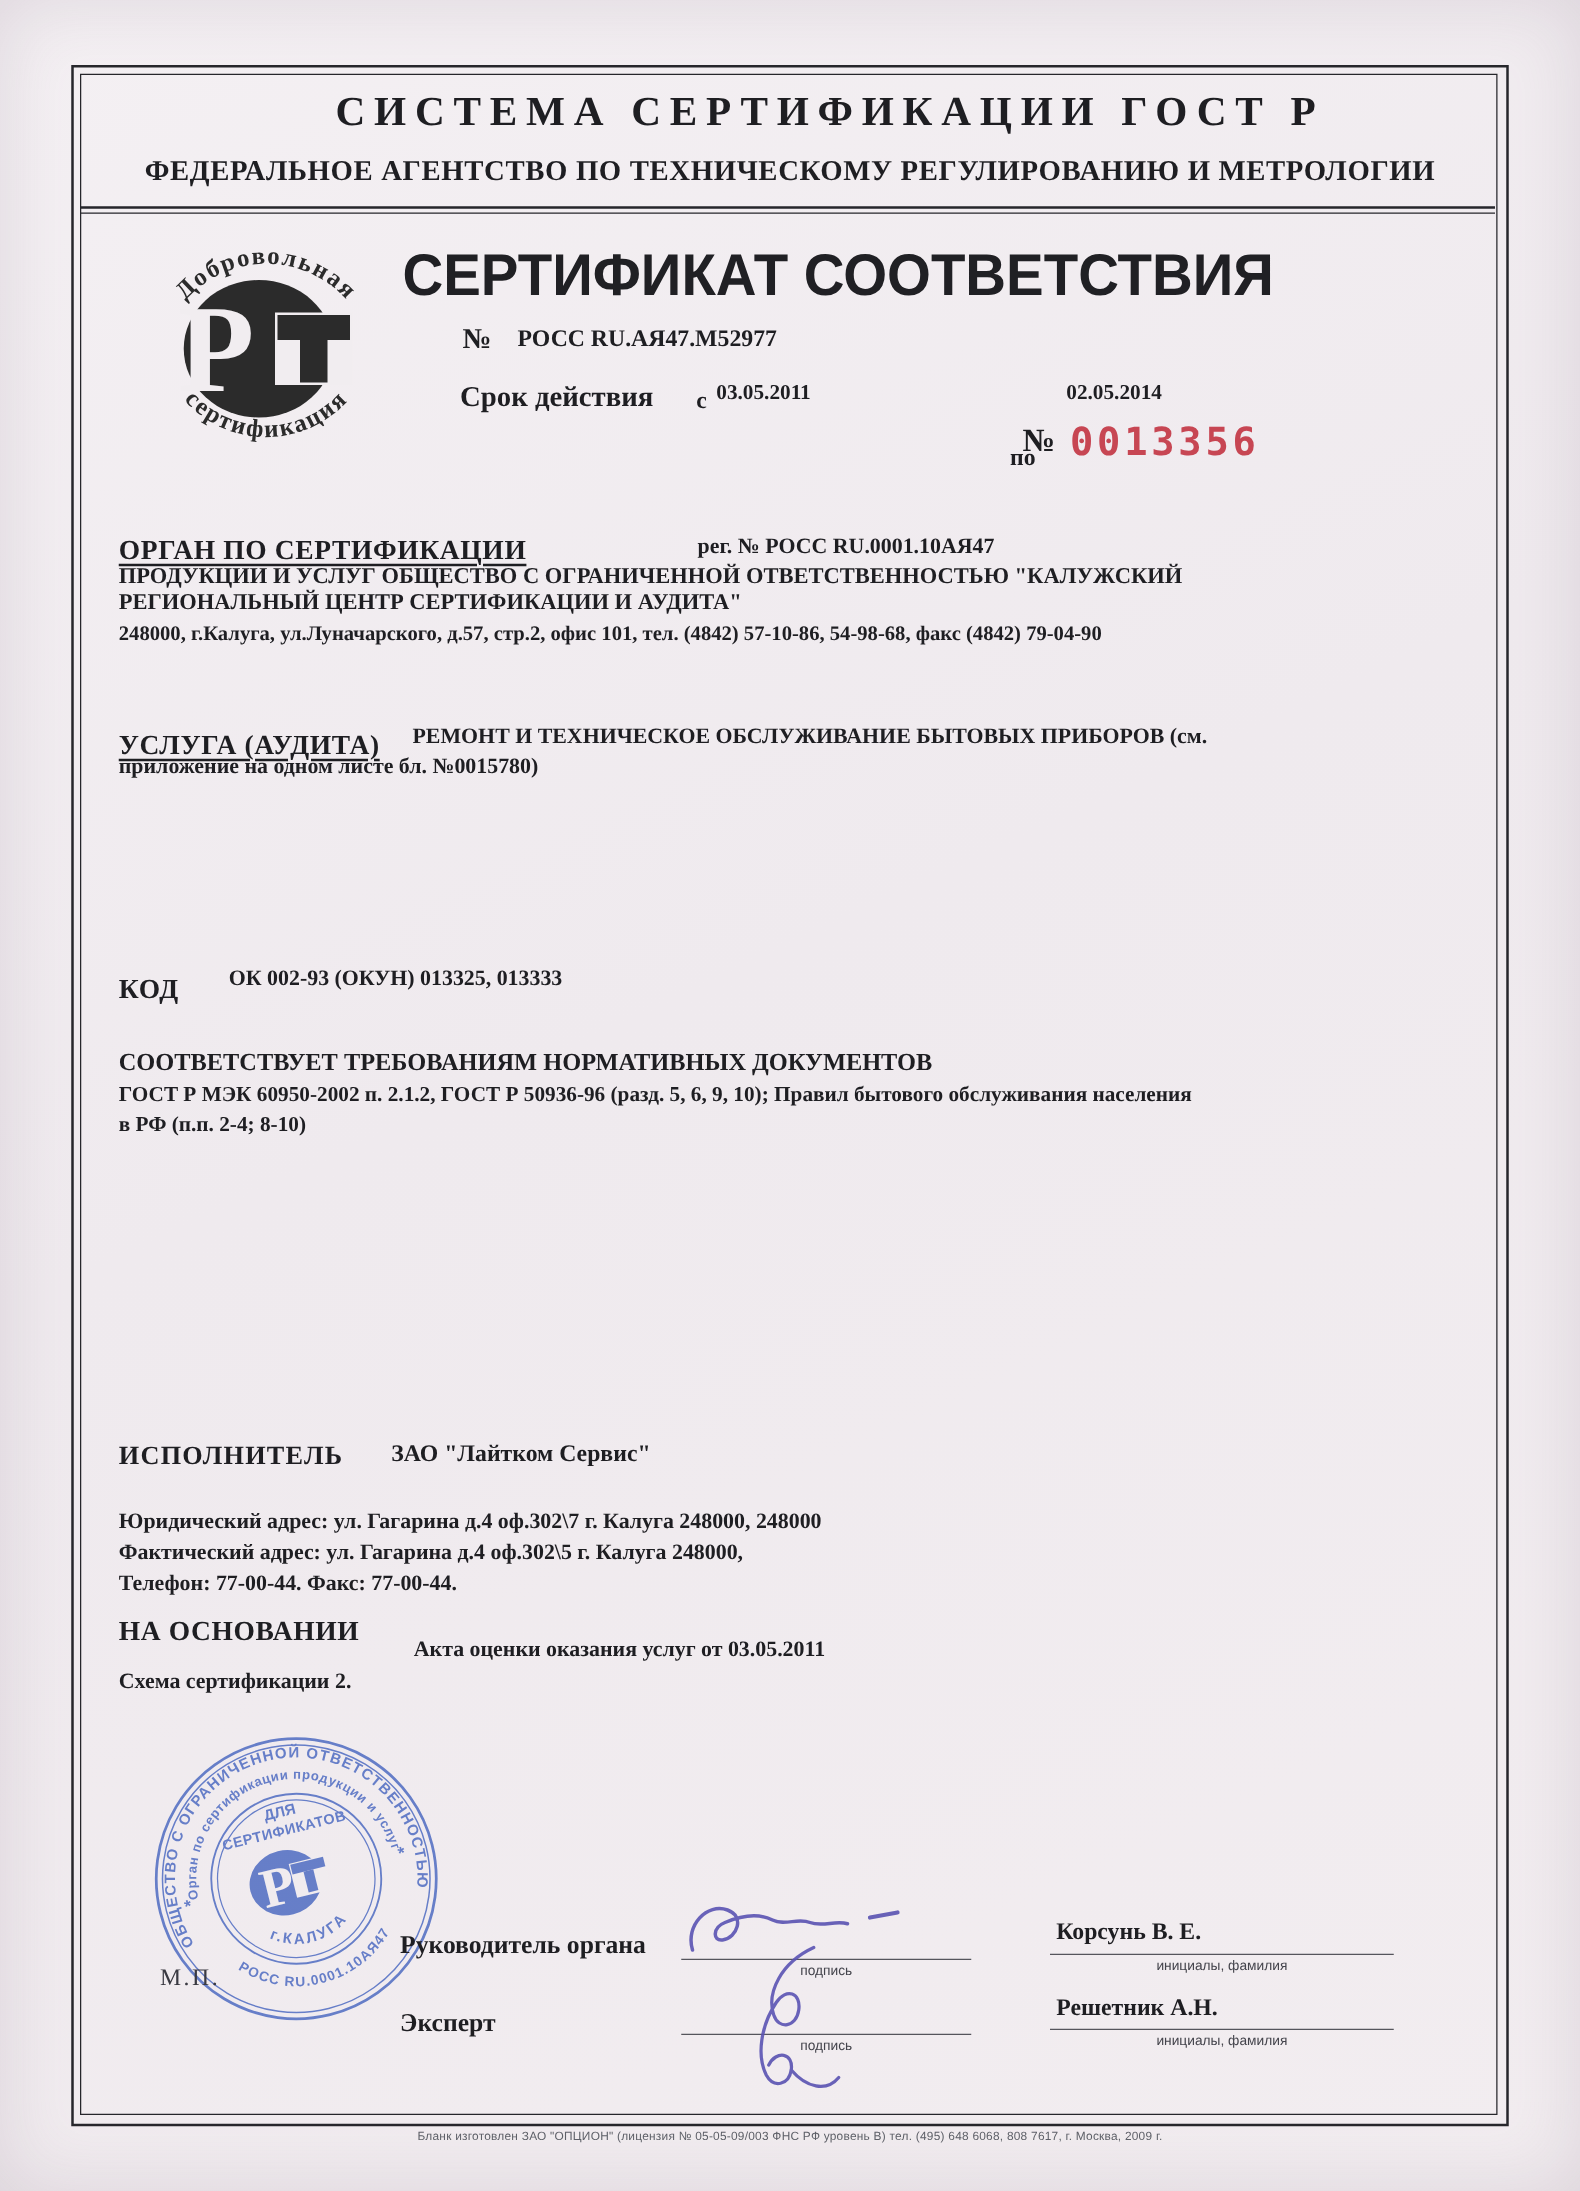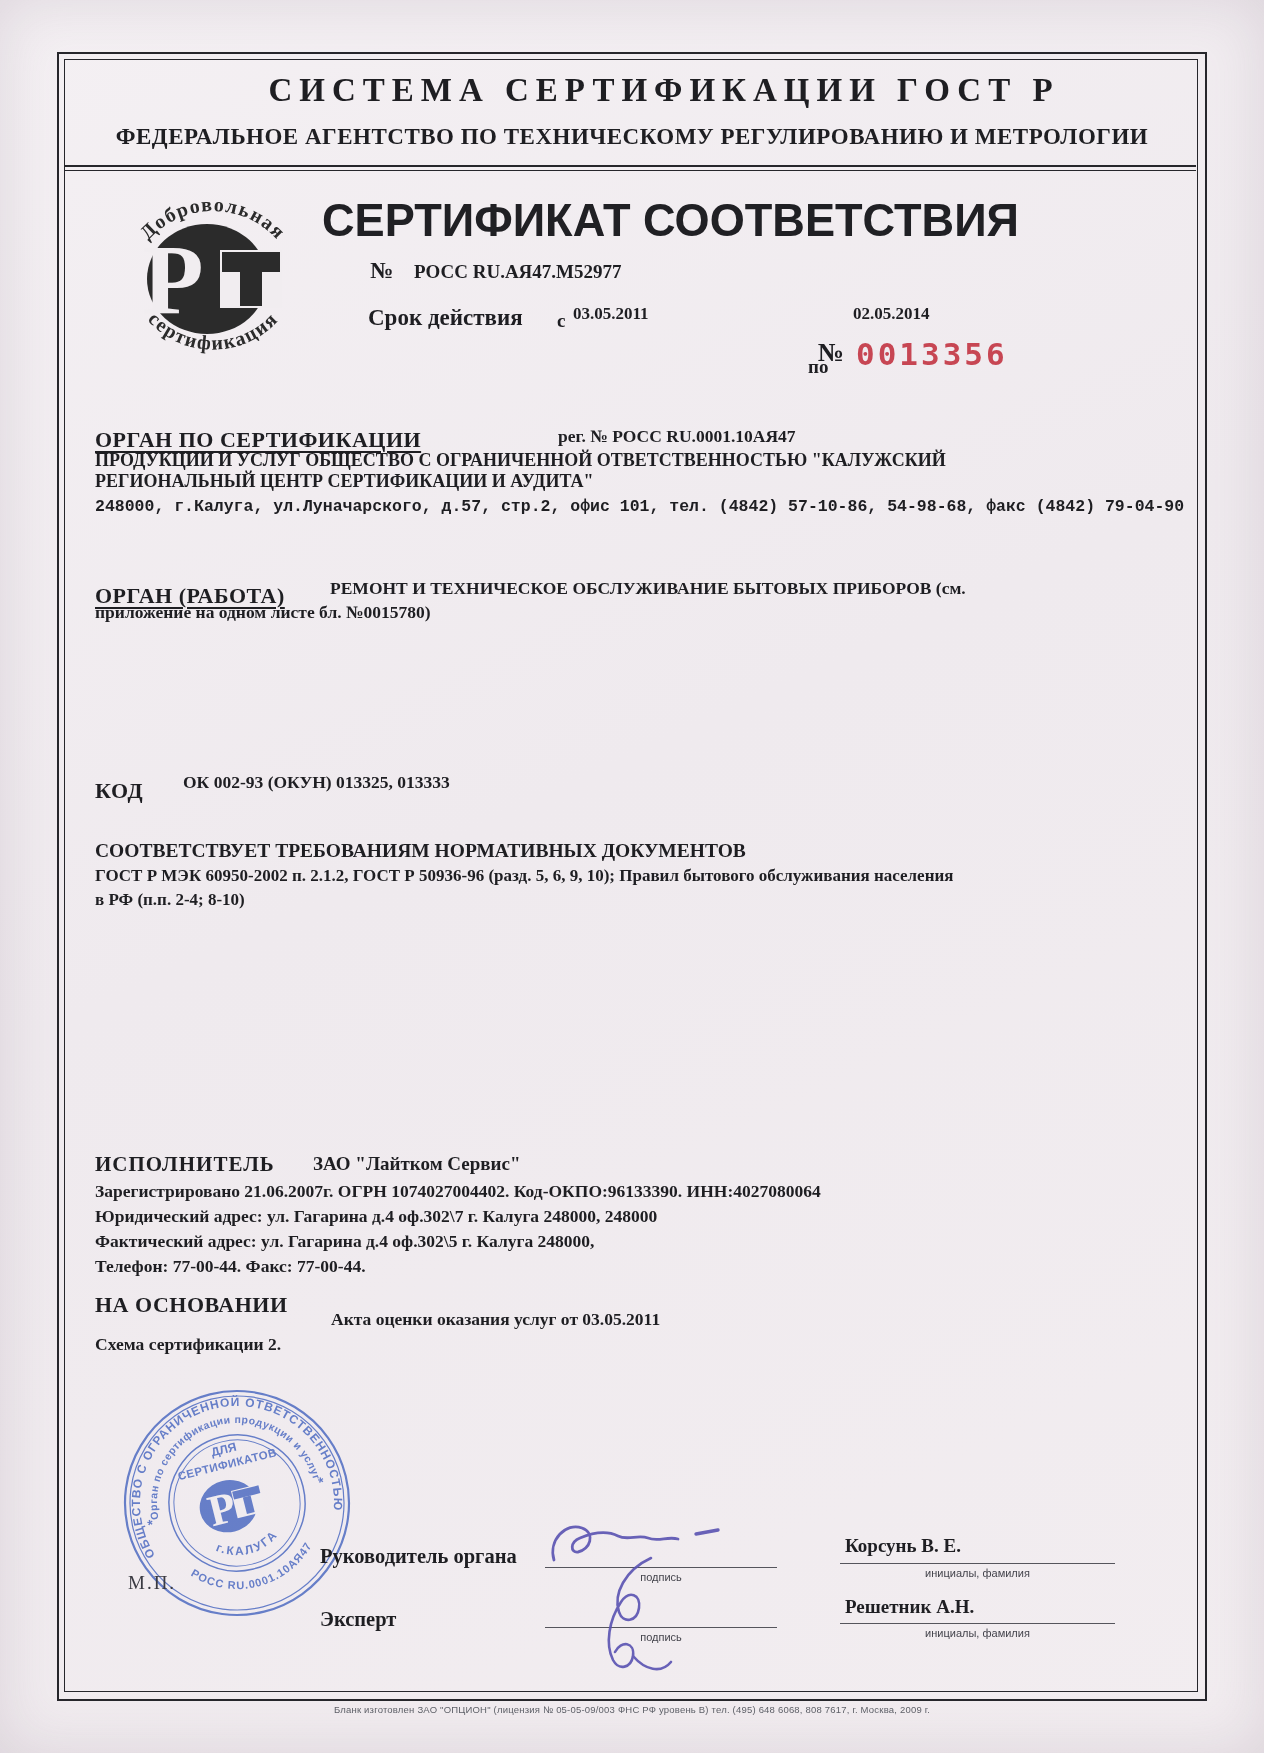--- a/index.html
+++ b/index.html
@@ -104,36 +104,35 @@
   <div class="abs sb" style="left:808px;top:310px;font-size:19px;margin-top:46px;">по</div>
   <div class="abs sb" style="left:853px;top:304px;font-size:17px;">02.05.2014</div>
 
   <div class="abs sb" style="left:818px;top:338px;font-size:26px;">№</div>
   <div class="abs red-num" style="left:856px;top:336px;">0013356</div>
 
   <div class="abs sb lbl lbl-u" style="left:95px;top:427px;">ОРГАН ПО СЕРТИФИКАЦИИ</div>
   <div class="abs sb val17" style="left:558px;top:426px;">рег. № РОСС RU.0001.10АЯ47</div>
   <div class="abs sb val18" style="left:95px;top:450px;">ПРОДУКЦИИ И УСЛУГ ОБЩЕСТВО С ОГРАНИЧЕННОЙ ОТВЕТСТВЕННОСТЬЮ "КАЛУЖСКИЙ</div>
   <div class="abs sb val18" style="left:95px;top:471px;">РЕГИОНАЛЬНЫЙ ЦЕНТР СЕРТИФИКАЦИИ И АУДИТА"</div>
-  <div class="abs sb" style="left:95px;top:497px;font-size:16.5px;white-space:nowrap;font-family:Liberation Mono, monospace;">248000, г.Калуга, ул.Луначарского, д.57, стр.2, офис 101, тел. (4842) 57-10-86, 54-98-68, факс (4842) 79-04-90</div>
-
-  <div class="abs sb lbl lbl-u" style="left:95px;top:583px;">ОРГАН (РАБОТА)</div>
+  <div class="abs sb" style="left:95px;top:497px;font-size:16.5px;white-space:nowrap;">248000, г.Калуга, ул.Луначарского, д.57, стр.2, офис 101, тел. (4842) 57-10-86, 54-98-68, факс (4842) 79-04-90</div>
+
+  <div class="abs sb lbl lbl-u" style="left:95px;top:583px;">УСЛУГА (АУДИТА)</div>
   <div class="abs sb val17" style="left:330px;top:578px;">РЕМОНТ И ТЕХНИЧЕСКОЕ ОБСЛУЖИВАНИЕ БЫТОВЫХ ПРИБОРОВ (см.</div>
   <div class="abs sb val17" style="left:95px;top:602px;">приложение на одном листе бл. №0015780)</div>
 
   <div class="abs sb lbl" style="left:95px;top:778px;">КОД</div>
   <div class="abs sb val17" style="left:183px;top:772px;">ОК 002-93 (ОКУН) 013325, 013333</div>
 
   <div class="abs sb" style="left:95px;top:840px;font-size:19.5px;white-space:nowrap;">СООТВЕТСТВУЕТ ТРЕБОВАНИЯМ НОРМАТИВНЫХ ДОКУМЕНТОВ</div>
   <div class="abs sb" style="left:95px;top:866px;font-size:17px;white-space:nowrap;">ГОСТ Р МЭК 60950-2002 п. 2.1.2, ГОСТ Р 50936-96 (разд. 5, 6, 9, 10); Правил бытового обслуживания населения</div>
   <div class="abs sb" style="left:95px;top:890px;font-size:17px;white-space:nowrap;">в РФ (п.п. 2-4; 8-10)</div>
 
   <div class="abs sb" style="left:95px;top:1152px;font-size:21px;letter-spacing:1px;">ИСПОЛНИТЕЛЬ</div>
   <div class="abs sb" style="left:313px;top:1153px;font-size:19px;white-space:nowrap;">ЗАО "Лайтком Сервис"</div>
-  <div class="abs sb val17" style="left:95px;top:1181px;">Зарегистрировано 21.06.2007г. ОГРН 1074027004402. Код-ОКПО:96133390. ИНН:4027080064</div>
   <div class="abs sb val17" style="left:95px;top:1206px;">Юридический адрес: ул. Гагарина д.4 оф.302\7 г. Калуга 248000, 248000</div>
   <div class="abs sb val17" style="left:95px;top:1231px;">Фактический адрес: ул. Гагарина д.4 оф.302\5 г. Калуга 248000,</div>
   <div class="abs sb val17" style="left:95px;top:1256px;">Телефон: 77-00-44. Факс: 77-00-44.</div>
 
   <div class="abs sb" style="left:95px;top:1292px;font-size:22px;letter-spacing:.5px;">НА ОСНОВАНИИ</div>
   <div class="abs sb val17" style="left:331px;top:1309px;">Акта оценки оказания услуг от 03.05.2011</div>
   <div class="abs sb val17" style="left:95px;top:1334px;">Схема сертификации 2.</div>
 
   <div class="abs stamp-wrap" style="left:118px;top:1384px;width:238px;height:238px;">
     <svg width="238" height="238" viewBox="0 0 238 238">

